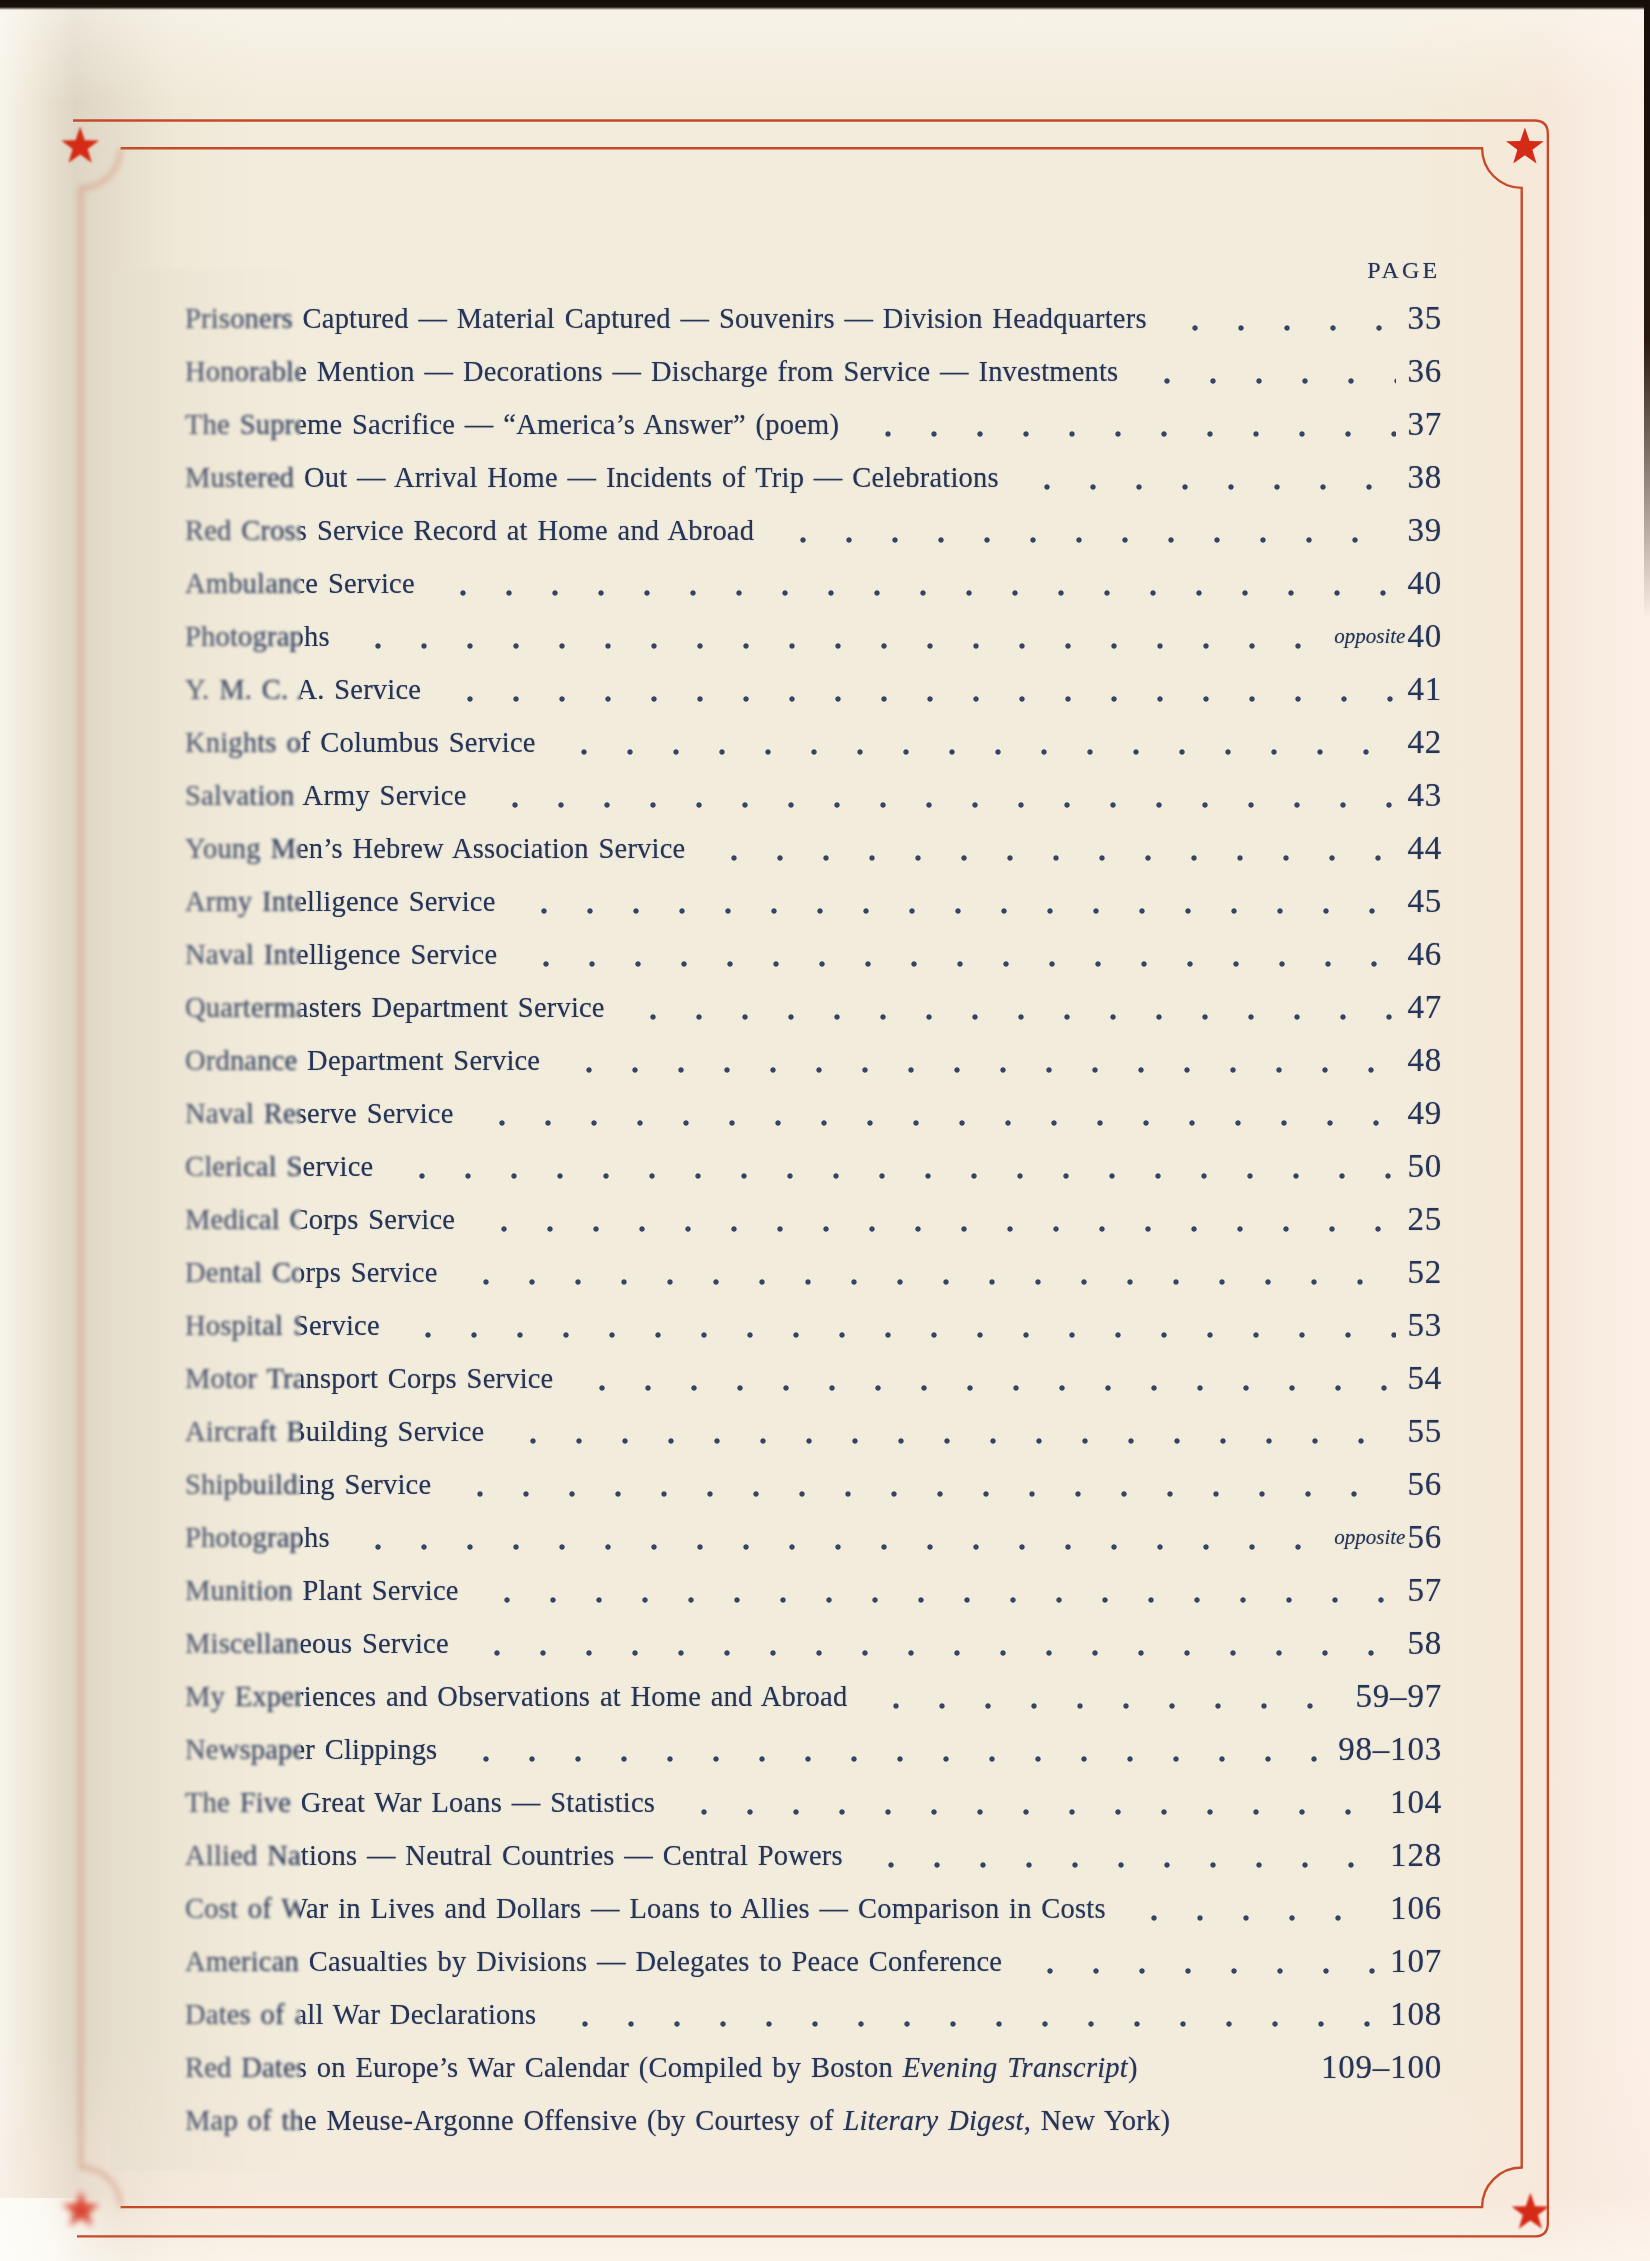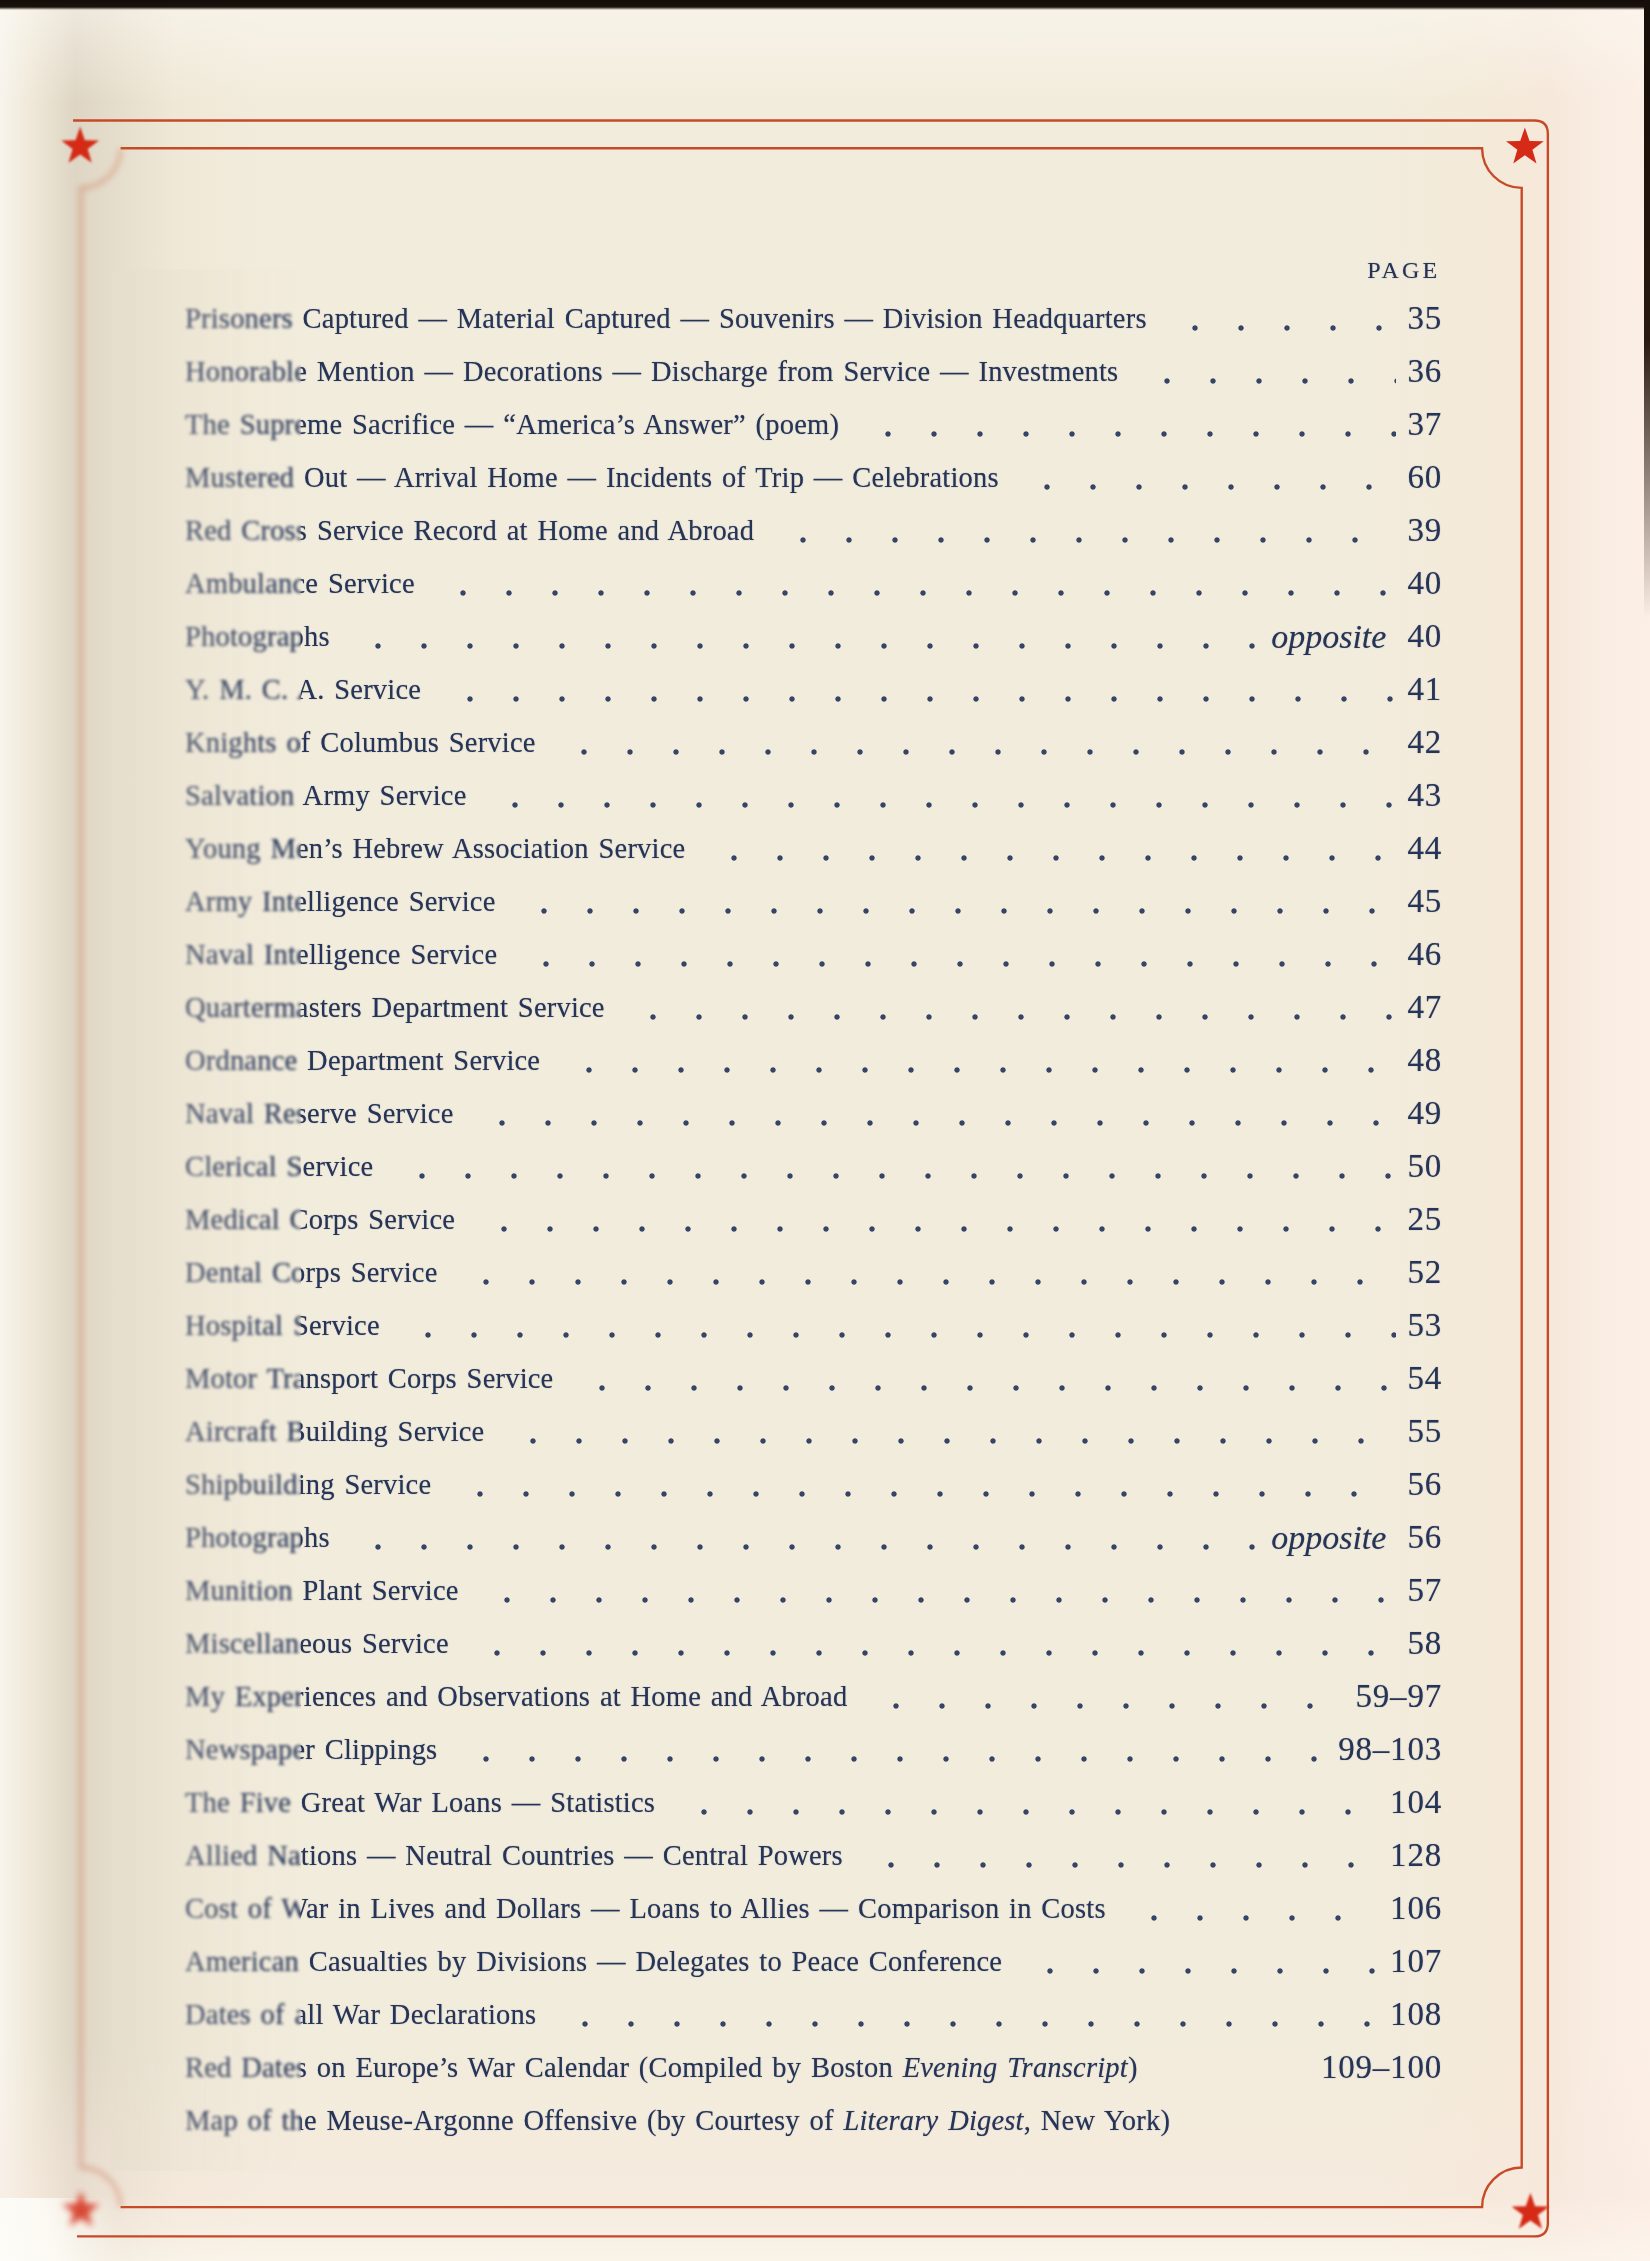--- a/index.html
+++ b/index.html
@@ -47,21 +47,21 @@
   .label { white-space: pre; letter-spacing: 0.2px; word-spacing: 2.4px; }
   .em, .suffix { font-style: italic; }
   .leader {
     flex: 1 1 auto;
     margin: 0 11px 0 17.4px;
     background-image: radial-gradient(circle, rgba(38,53,92,.92) 2.2px, rgba(38,53,92,0) 3.1px);
     background-size: 46px 8px;
     background-repeat: repeat-x;
     background-position: left 8px bottom 12.7px;
   }
-  .suffix { font-size: 34px; margin-right: 21px; }
+  .suffix { font-size: 21px; margin-right: 2px; }
   .pageno { font-size: 33px; margin-left: auto; letter-spacing: 0.8px; text-align: right; }
   
   .fade-strip {
     position: absolute; left: 111px; top: 269px; width: 190px; height: 1902px;
     backdrop-filter: blur(1.4px);
     background: linear-gradient(90deg, rgba(230,222,206,.5) 0%, rgba(230,222,206,.18) 55%, rgba(230,222,206,0) 100%);
     pointer-events: none;
   }
 </style>
 </head>
@@ -114,21 +114,21 @@
         <div class="row">
     <span class="label"><span class="pre">The Supreme Sacrifice — “America’s Answer” (poem)</span></span>
     <span class="leader"></span>
 
     <span class="pageno">37</span>
   </div>
         <div class="row">
     <span class="label"><span class="pre">Mustered Out — Arrival Home — Incidents of Trip — Celebrations</span></span>
     <span class="leader"></span>
 
-    <span class="pageno">60</span>
+    <span class="pageno">38</span>
   </div>
         <div class="row">
     <span class="label"><span class="pre">Red Cross Service Record at Home and Abroad</span></span>
     <span class="leader"></span>
 
     <span class="pageno">39</span>
   </div>
         <div class="row">
     <span class="label"><span class="pre">Ambulance Service</span></span>
     <span class="leader"></span>

